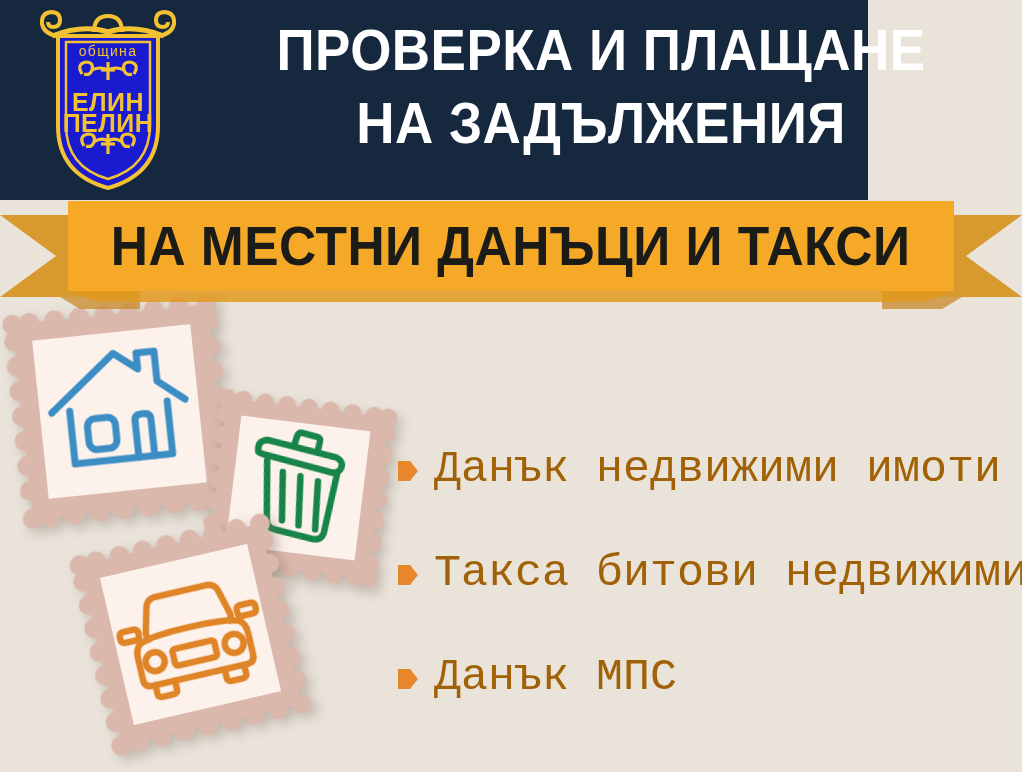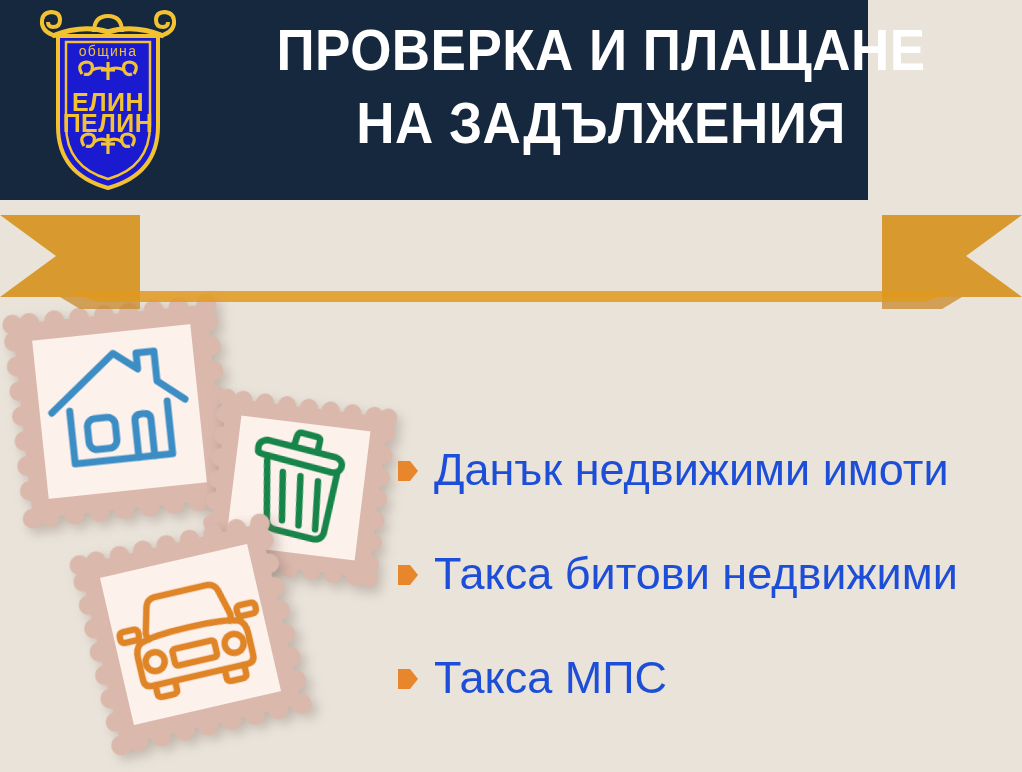--- a/index.html
+++ b/index.html
@@ -83,24 +83,24 @@
     position:absolute;left:398px;top:418px;width:620px;z-index:4;
   }
   .list-item{
     display:flex;align-items:center;height:104px;
   }
   .bullet{
     width:20px;height:24px;flex:0 0 20px;margin-right:16px;margin-top:2px;
   }
   .bullet svg{display:block;}
   .list-label{
-    font-family:Liberation Sans, sans-serif;
+    font-family:Liberation Mono, monospace;
     font-size:45px;
     line-height:50px;
-    color:#1d4ed8;
+    color:#a16207;
     white-space:nowrap;
   }
 </style>
 </head>
 <body>
 
 <div id="stage">
 
   <div class="header">
 
@@ -143,20 +143,23 @@
     <div class="header-title">ПРОВЕРКА И ПЛАЩАНЕ
 НА ЗАДЪЛЖЕНИЯ</div>
   </div>
 
   <div class="ribbon">
     <div class="tail left"></div>
     <div class="tail right"></div>
     <div class="tail-shadow left"></div>
     <div class="tail-shadow right"></div>
     <div class="banner-shadow"></div>
+    <div class="banner">
+      <span class="banner-text">НА МЕСТНИ ДАНЪЦИ И ТАКСИ</span>
+    </div>
   </div>
 
   <div class="stamps">
 
     <div class="stamp" style="left:12px;top:4px;transform:rotate(-6deg);">
       <svg width="215" height="215" viewBox="0 0 215 215">
         <defs>
           <mask id="scallopA">
             <rect x="0" y="0" width="215" height="215" fill="white"></rect>
             <g fill="black">
@@ -339,17 +342,17 @@
       </span>
       <span class="list-label">Такса битови недвижими</span>
     </div>
 
     <div class="list-item">
       <span class="bullet">
         <svg width="20" height="24" viewBox="0 0 20 24">
             <path d="M0 2 L12 2 L20 12 L12 22 L0 22 Z" fill="#e8862c"></path>
           </svg>
       </span>
-      <span class="list-label">Такса МПС</span>
+      <span class="list-label">Данък МПС</span>
     </div>
   </div>
 
 </div>
 
 </body></html>

